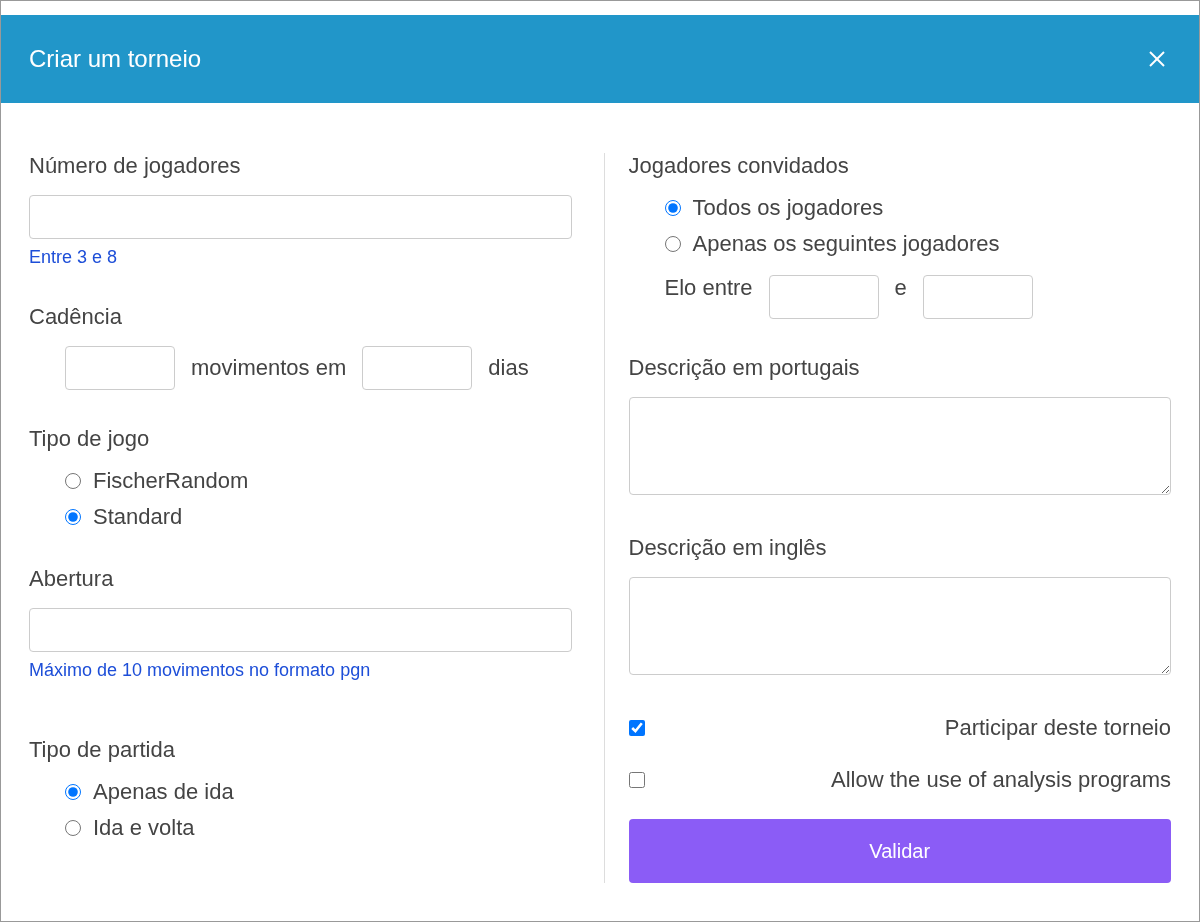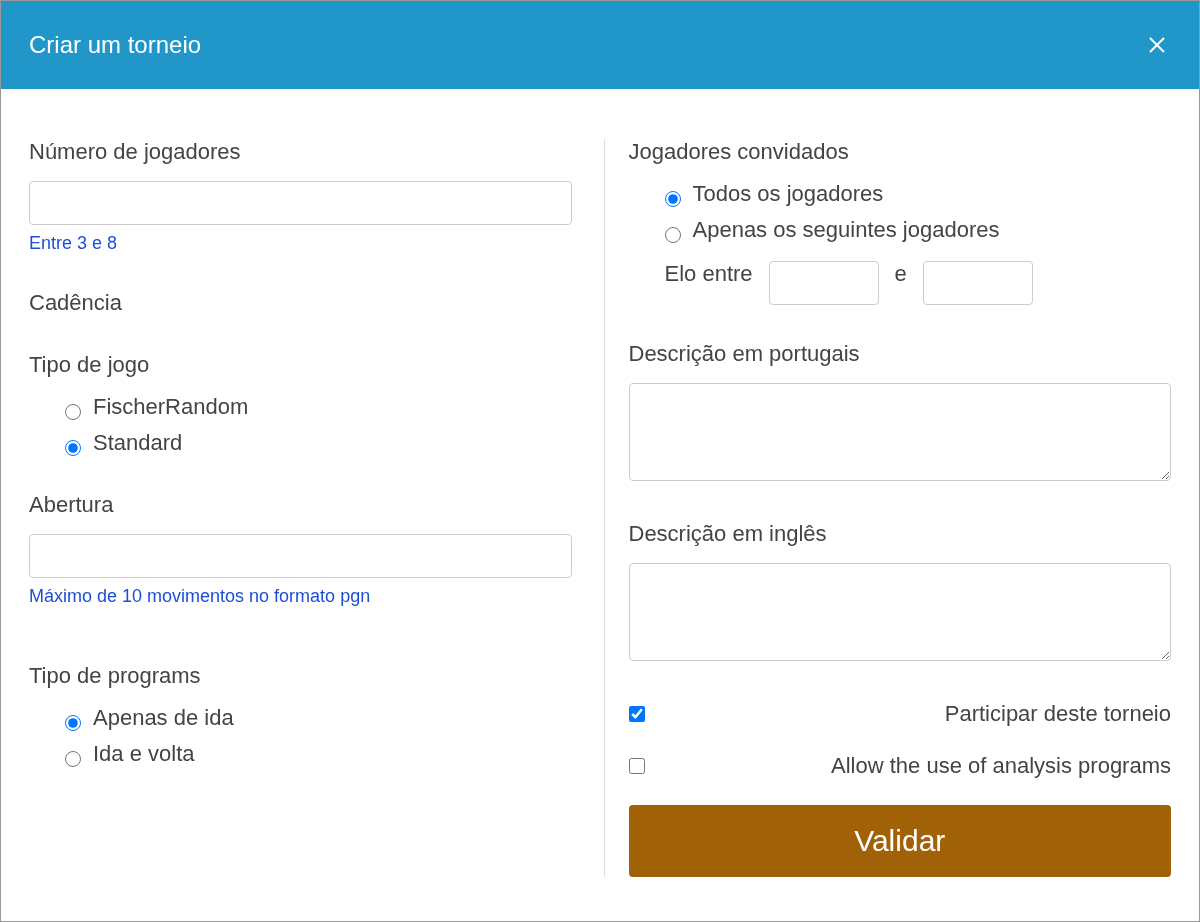--- a/index.html
+++ b/index.html
@@ -13,20 +13,21 @@
     border: 1px solid #999;
   }
   .header {
     background: #2196c9;
     color: #fff;
     height: 88px;
     display: flex;
     align-items: center;
     justify-content: space-between;
     padding: 0 28px;
+    margin-top: 14px;
   }
   .header-title {
     font-size: 24px;
     font-weight: 400;
   }
   .close-icon {
     font-size: 24px;
     cursor: pointer;
     color: #fff;
     width: 28px;
@@ -86,21 +87,21 @@
     gap: 16px;
     padding-left: 36px;
     font-size: 22px;
     color: #444;
   }
   .radio-group {
     padding-left: 36px;
   }
   .radio-item {
     display: flex;
-    align-items: flex-end;
+    align-items: center;
     gap: 12px;
     margin-bottom: 10px;
     font-size: 22px;
     color: #444;
   }
   input[type="radio"] {
     width: 16px;
     height: 16px;
     cursor: pointer;
   }
@@ -122,26 +123,26 @@
     width: 100%;
     height: 98px;
     border: 1px solid #ccc;
     border-radius: 4px;
     font-size: 18px;
     padding: 8px;
     resize: both;
   }
   .btn-primary {
     width: 100%;
-    height: 72px;
-    background: #a16207;
+    height: 64px;
+    background: #8b5cf6;
     color: #fff;
     border: none;
     border-radius: 4px;
-    font-size: 30px;
+    font-size: 20px;
     cursor: pointer;
   }
   .elo-row {
     display: flex;
     align-items: flex-start;
     gap: 16px;
     padding-left: 36px;
     font-size: 22px;
     color: #444;
     margin-top: 18px;
@@ -165,20 +166,26 @@
   <div class="col col-left">
 
     <div class="group">
       <label class="field-label">Número de jogadores</label>
       <input type="text" class="text-input" value="" style="">
       <div class="hint">Entre 3 e 8</div>
     </div>
 
     <div class="group">
       <label class="field-label">Cadência</label>
+      <div class="inline-row">
+        <input type="text" class="small-input" value="" style="">
+        <span>movimentos em</span>
+        <input type="text" class="small-input" value="" style="">
+        <span>dias</span>
+      </div>
     </div>
 
     <div class="group">
       <label class="field-label">Tipo de jogo</label>
       <div class="radio-group">
         <label class="radio-item">
           <input type="radio" name="gametype" style="">
           <span>FischerRandom</span>
         </label>
         <label class="radio-item">
@@ -188,21 +195,21 @@
       </div>
     </div>
 
     <div class="group" style="margin-bottom:56px">
       <label class="field-label">Abertura</label>
       <input type="text" class="text-input" value="" style="">
       <div class="hint">Máximo de 10 movimentos no formato pgn</div>
     </div>
 
     <div class="group">
-      <label class="field-label">Tipo de programs</label>
+      <label class="field-label">Tipo de partida</label>
       <div class="radio-group">
         <label class="radio-item">
           <input type="radio" name="matchtype" checked="" style="">
           <span>Apenas de ida</span>
         </label>
         <label class="radio-item">
           <input type="radio" name="matchtype" style="">
           <span>Ida e volta</span>
         </label>
       </div>

